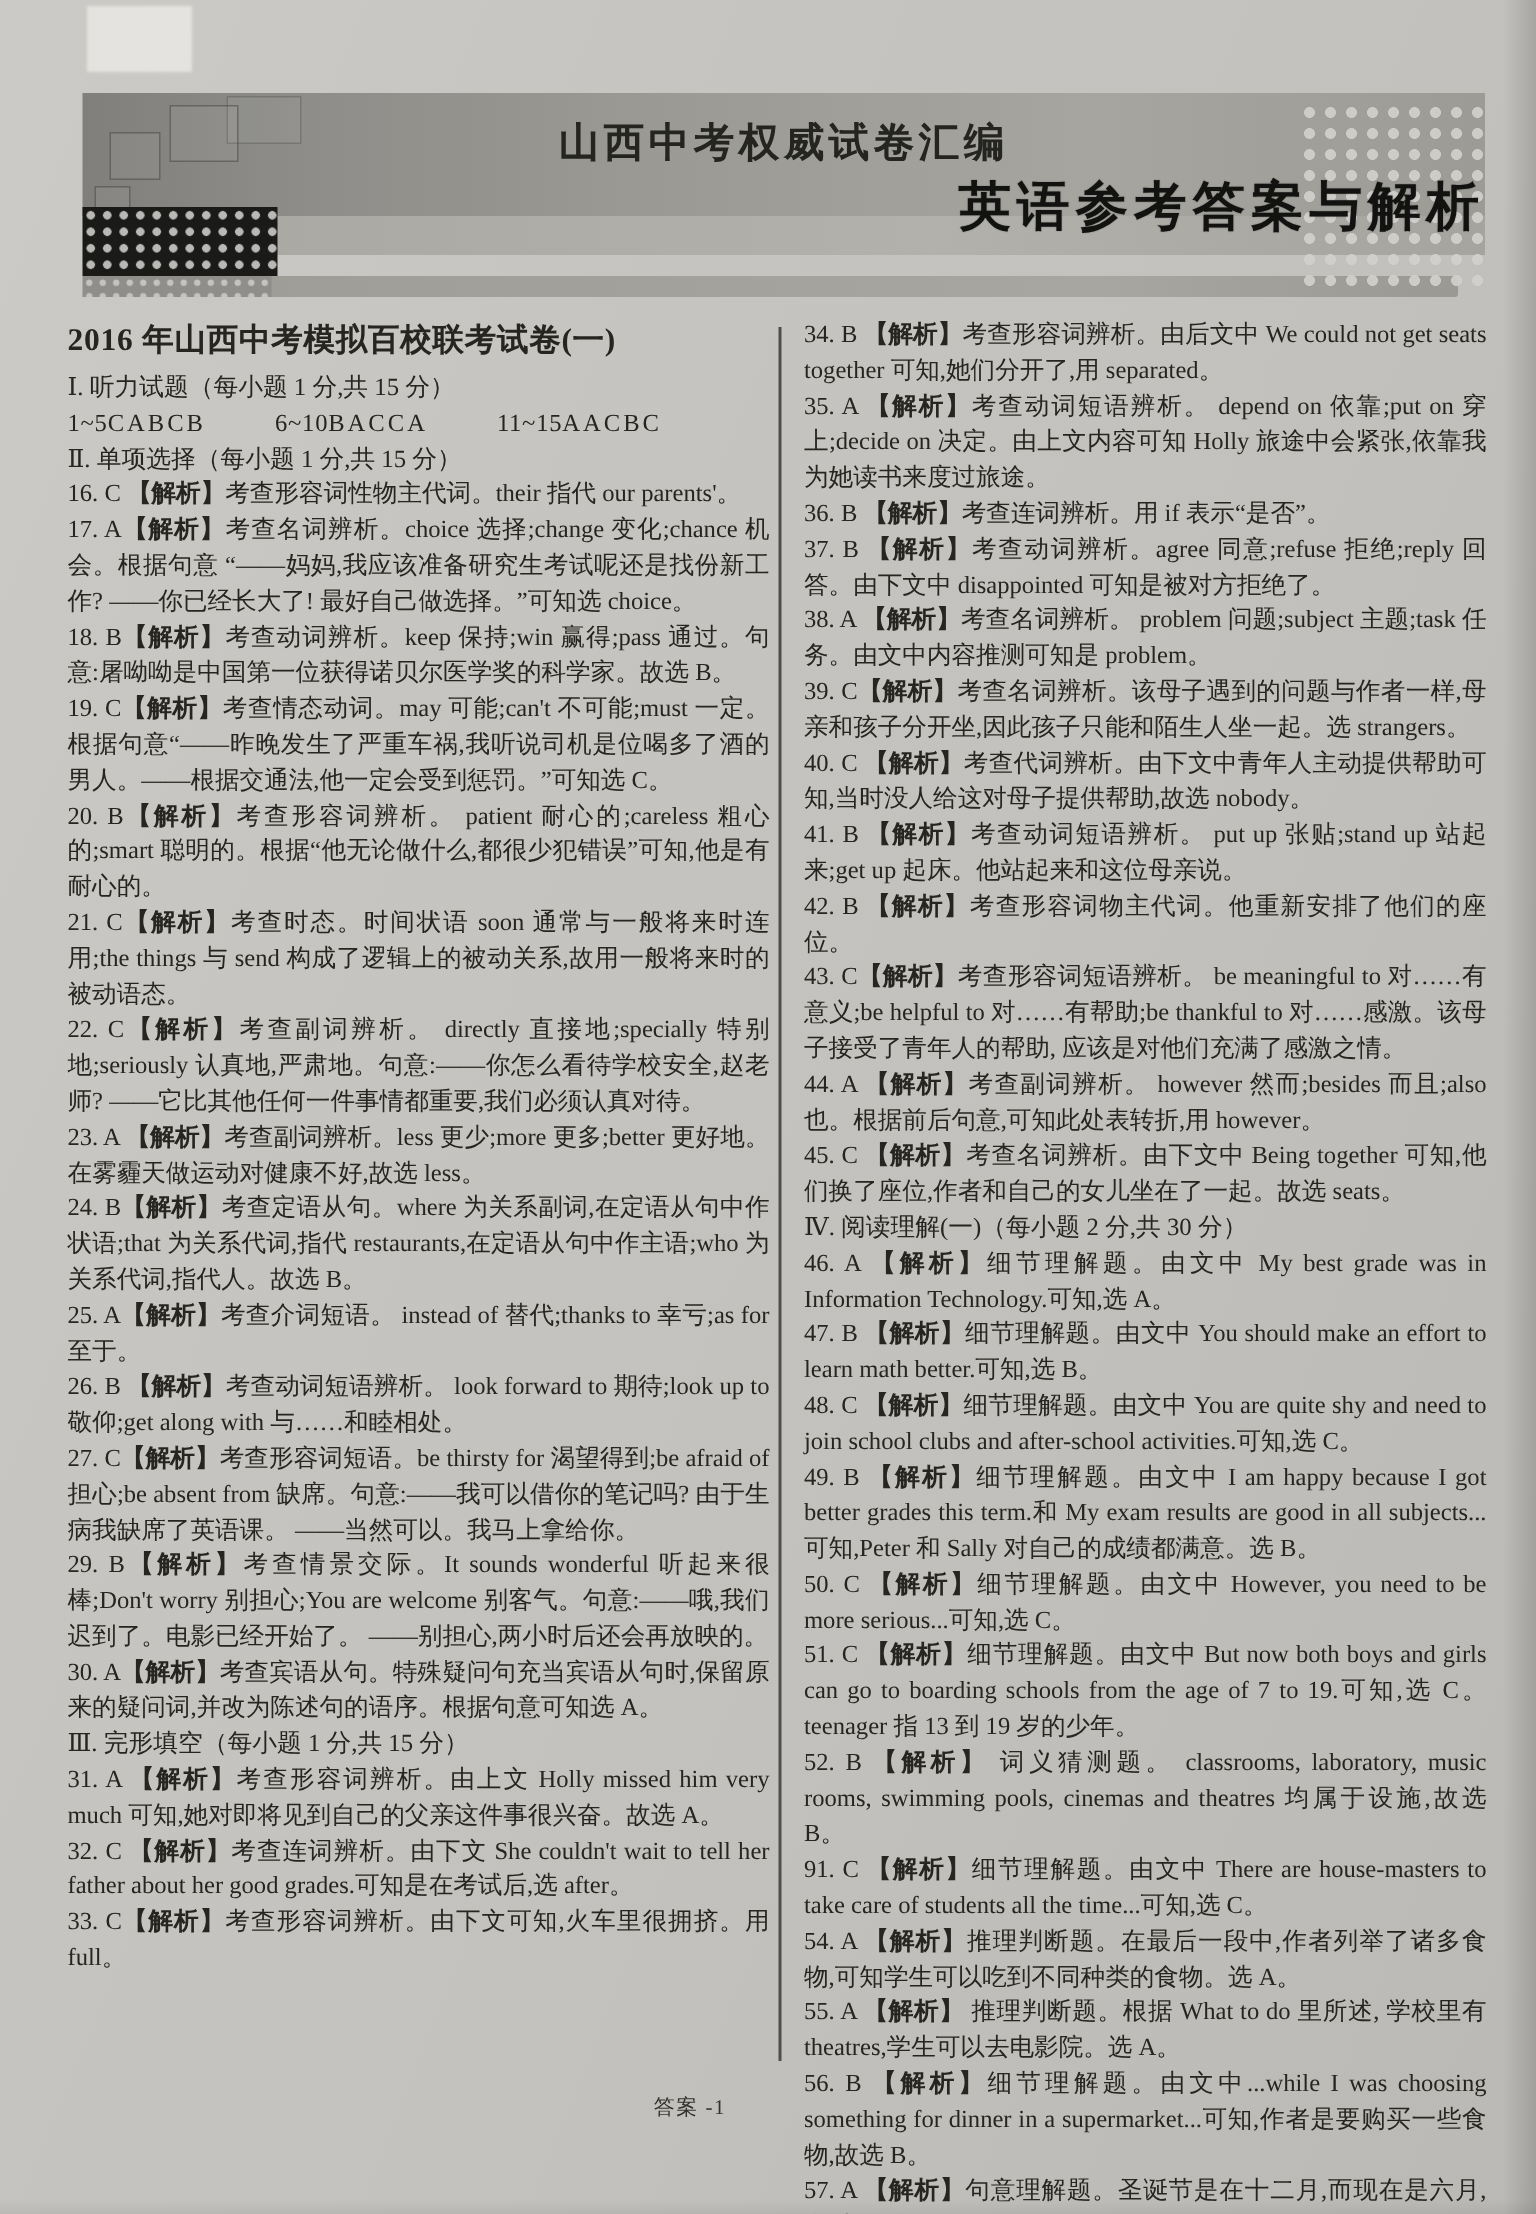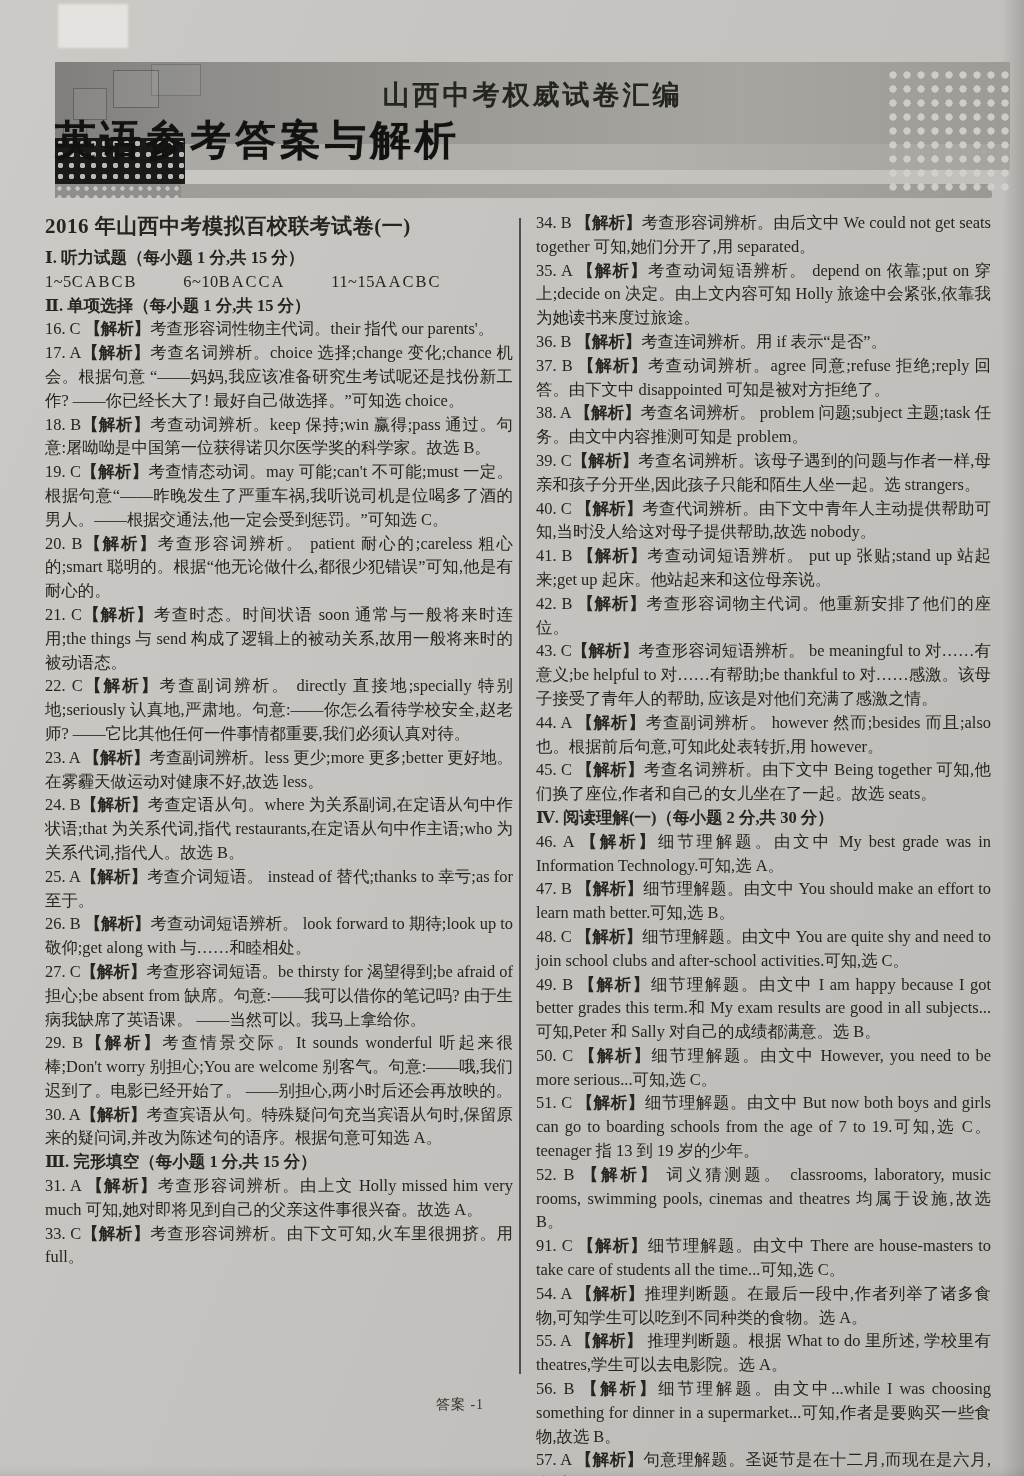--- a/index.html
+++ b/index.html
@@ -18,21 +18,21 @@
   }
   .scan-edge-right{
     position:absolute;right:0;top:0;width:22px;height:100%;
     background:linear-gradient(90deg,rgba(0,0,0,0),rgba(0,0,0,.14));
   }
   .scan-edge-bottom{
     position:absolute;left:0;bottom:0;width:100%;height:10px;
     background:linear-gradient(0deg,rgba(0,0,0,.06),rgba(0,0,0,0));
   }
   
-  .banner{position:absolute;left:55px;top:62px;width:935px;height:138px;padding-left:20px;}
+  .banner{position:absolute;left:55px;top:62px;width:935px;height:138px;}
   .band-main{position:absolute;left:0;top:0;width:100%;height:82px;
     background:linear-gradient(90deg,#807f7b,#8e8d89 16%,#9b9a95 42%,#a6a5a0 72%,#9c9b96 100%);}
   .band-mid{position:absolute;left:118px;top:82px;right:0;height:26px;
     background:linear-gradient(90deg,#aaa9a4,#b2b1ac 55%,#a5a49f);}
   .band-low{position:absolute;left:120px;top:122px;right:18px;height:14px;
     background:linear-gradient(90deg,#9e9d98,#a7a6a1 70%,#9a9994);border-radius:2px;}
   .halftone-dark{position:absolute;left:0;top:76px;width:130px;height:46px;
     background-color:#1a1a18;
     background-image:radial-gradient(circle,#bab9b5 2.6px,rgba(0,0,0,0) 3px);
     background-size:11px 11px;}
@@ -47,35 +47,35 @@
   .sq1{left:58px;top:8px;width:44px;height:36px;}
   .sq2{left:18px;top:26px;width:32px;height:30px;}
   .sq3{left:96px;top:2px;width:48px;height:30px;border-color:rgba(70,69,65,.35);}
   .sq4{left:8px;top:62px;width:22px;height:18px;}
   .banner-title-small{
     position:absolute;top:20px;left:0;right:0;text-align:center;
     font-family:"Liberation Sans","DejaVu Sans",sans-serif;
     font-size:27px;font-weight:700;color:#242421;letter-spacing:3px;line-height:1;
   }
   .banner-title-big{
-    position:absolute;top:58px;left:0;right:0;text-align:left;
+    position:absolute;top:58px;left:0;right:0;text-align:right;
     font-family:"Liberation Sans","DejaVu Sans",sans-serif;
-    font-size:41px;font-weight:800;color:#121210;letter-spacing:4px;line-height:1;
+    font-size:35px;font-weight:800;color:#121210;letter-spacing:4px;line-height:1;
     text-shadow:0 0 1px rgba(0,0,0,.4);
   }
   
   .col{position:absolute;top:211px;font-size:16.4px;line-height:23.8px;
     color:#26251f;text-align:justify;}
   .col-left{left:45px;width:468px;}
   .col-right{left:536px;width:455px;}
   .column-divider{position:absolute;left:519px;top:218px;width:1.5px;height:1156px;
     background:#4f4e4a;}
   .paper-title{font-size:21px;font-weight:700;text-align:left;
     margin:0 0 4px 0;line-height:31px;letter-spacing:.5px;}
-  .section-heading{font-weight:700;margin:0;font-size:16.5px;line-height:23.8px;}
+  .section-heading{font-weight:400;margin:0;font-size:16.5px;line-height:23.8px;}
   .item{margin:0;}
   .item-label{white-space:pre;}
   .item-tag{font-weight:700;}
   .answer-key-row{margin:0;display:flex;column-gap:46px;letter-spacing:.5px;}
   .answer-group{display:flex;}
   .answer-letters{letter-spacing:2px;}
   .footer{position:absolute;top:1396px;left:45px;width:830px;text-align:center;
     font-size:14px;color:#33322d;letter-spacing:1px;}
 </style>
 </head>
@@ -129,20 +129,21 @@
       <p class="item"><span class="item-label">22. C</span><span class="item-tag">【解析】</span><span class="item-text">考查副词辨析。 directly 直接地;specially 特别地;seriously 认真地,严肃地。句意:——你怎么看待学校安全,赵老师?  ——它比其他任何一件事情都重要,我们必须认真对待。</span></p>
       <p class="item"><span class="item-label">23. A </span><span class="item-tag">【解析】</span><span class="item-text">考查副词辨析。less 更少;more 更多;better 更好地。在雾霾天做运动对健康不好,故选 less。</span></p>
       <p class="item"><span class="item-label">24. B</span><span class="item-tag">【解析】</span><span class="item-text">考查定语从句。where 为关系副词,在定语从句中作状语;that 为关系代词,指代 restaurants,在定语从句中作主语;who 为关系代词,指代人。故选 B。</span></p>
       <p class="item"><span class="item-label">25. A</span><span class="item-tag">【解析】</span><span class="item-text">考查介词短语。 instead of 替代;thanks to 幸亏;as for 至于。</span></p>
       <p class="item"><span class="item-label">26. B </span><span class="item-tag">【解析】</span><span class="item-text">考查动词短语辨析。 look forward to 期待;look up to 敬仰;get along with 与……和睦相处。</span></p>
       <p class="item"><span class="item-label">27. C</span><span class="item-tag">【解析】</span><span class="item-text">考查形容词短语。be thirsty for 渴望得到;be afraid of 担心;be absent from 缺席。句意:——我可以借你的笔记吗? 由于生病我缺席了英语课。 ——当然可以。我马上拿给你。</span></p>
       <p class="item"><span class="item-label">29. B</span><span class="item-tag">【解析】</span><span class="item-text">考查情景交际。It sounds wonderful 听起来很棒;Don't worry 别担心;You are welcome 别客气。句意:——哦,我们迟到了。电影已经开始了。 ——别担心,两小时后还会再放映的。</span></p>
       <p class="item"><span class="item-label">30. A</span><span class="item-tag">【解析】</span><span class="item-text">考查宾语从句。特殊疑问句充当宾语从句时,保留原来的疑问词,并改为陈述句的语序。根据句意可知选 A。</span></p>
       <h3 class="section-heading">Ⅲ. 完形填空（每小题 1 分,共 15 分）</h3>
       <p class="item"><span class="item-label">31. A </span><span class="item-tag">【解析】</span><span class="item-text">考查形容词辨析。由上文 Holly missed him very much 可知,她对即将见到自己的父亲这件事很兴奋。故选 A。</span></p>
+      <p class="item"><span class="item-label">32. C </span><span class="item-tag">【解析】</span><span class="item-text">考查连词辨析。由下文 She couldn't wait to tell her father about her good grades.可知是在考试后,选 after。</span></p>
       <p class="item"><span class="item-label">33. C</span><span class="item-tag">【解析】</span><span class="item-text">考查形容词辨析。由下文可知,火车里很拥挤。用 full。</span></p>
     </div>
   <div class="column-divider"></div>
   <div class="col col-right">
       <p class="item"><span class="item-label">34. B </span><span class="item-tag">【解析】</span><span class="item-text">考查形容词辨析。由后文中 We could not get seats together 可知,她们分开了,用 separated。</span></p>
       <p class="item"><span class="item-label">35. A </span><span class="item-tag">【解析】</span><span class="item-text">考查动词短语辨析。 depend on 依靠;put on 穿上;decide on 决定。由上文内容可知 Holly 旅途中会紧张,依靠我为她读书来度过旅途。</span></p>
       <p class="item"><span class="item-label">36. B </span><span class="item-tag">【解析】</span><span class="item-text">考查连词辨析。用 if 表示“是否”。</span></p>
       <p class="item"><span class="item-label">37. B </span><span class="item-tag">【解析】</span><span class="item-text">考查动词辨析。agree 同意;refuse 拒绝;reply 回答。由下文中 disappointed 可知是被对方拒绝了。</span></p>
       <p class="item"><span class="item-label">38. A </span><span class="item-tag">【解析】</span><span class="item-text">考查名词辨析。 problem 问题;subject 主题;task 任务。由文中内容推测可知是 problem。</span></p>
       <p class="item"><span class="item-label">39. C</span><span class="item-tag">【解析】</span><span class="item-text">考查名词辨析。该母子遇到的问题与作者一样,母亲和孩子分开坐,因此孩子只能和陌生人坐一起。选 strangers。</span></p>

